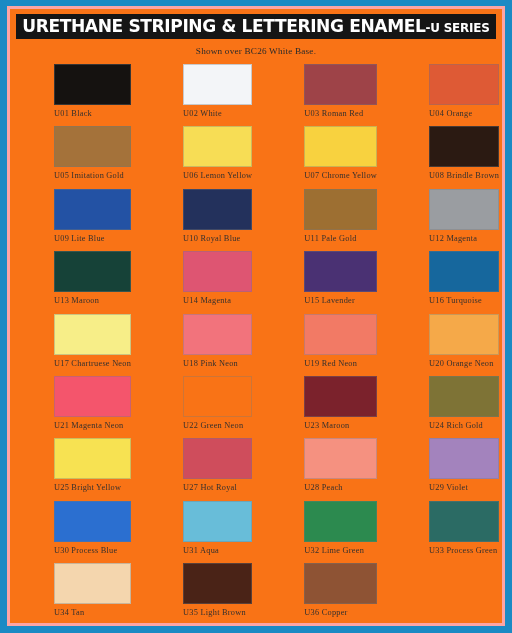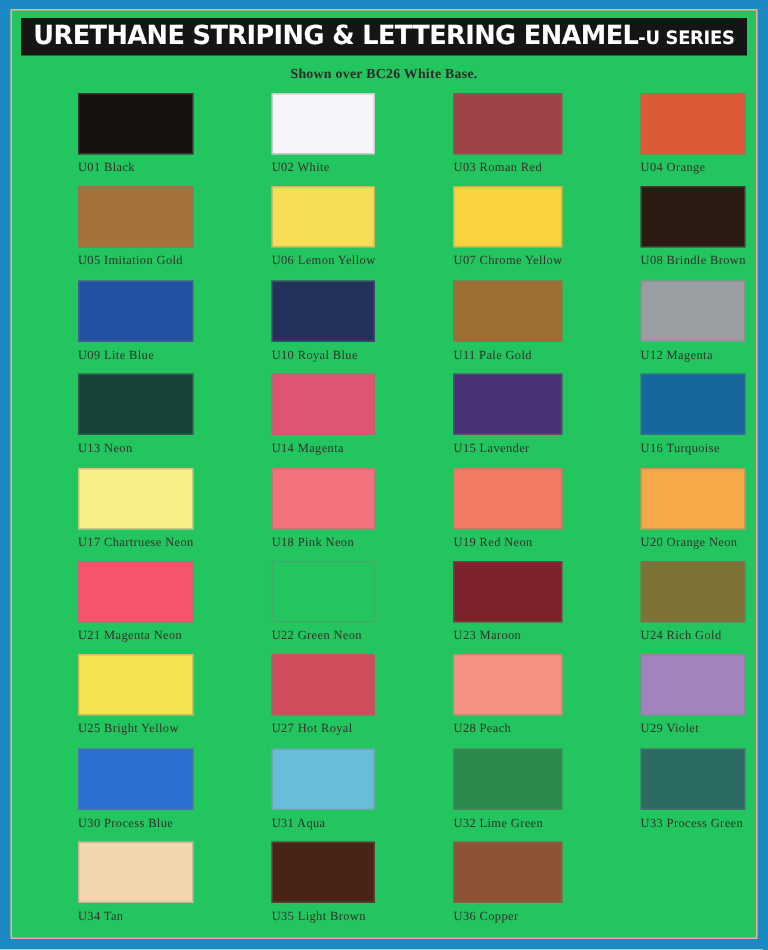--- a/index.html
+++ b/index.html
@@ -19,22 +19,22 @@
     height: 633px;
     box-sizing: border-box;
     background: #1b8ac4;
     padding: 6px 7px 7px 7px;
   }
   #sheet {
     position: relative;
     width: 100%;
     height: 100%;
     box-sizing: border-box;
-    background: #22c55e;
-    border: 1px solid #fca5a5;
+    background: #f97316;
+    border: 3px solid #fca5a5;
     padding: 0;
     overflow: hidden;
   }
   .header-bar {
     margin: 5px 6px 0 6px;
     height: 25px;
     background: #151515;
     display: flex;
     align-items: center;
     justify-content: center;
@@ -51,21 +51,21 @@
     transform: scaleX(0.97);
   }
   .header-title .suffix {
     font-size: 12.3px;
     letter-spacing: -0.2px;
   }
   .subtitle {
     text-align: center;
     font-family: "Liberation Serif", serif;
     font-size: 9.2px;
-    font-weight: bold;
+    font-weight: normal;
     color: #2b2b2b;
     margin-top: 7px;
     letter-spacing: 0.2px;
   }
   .grid {
     margin-top: 8px;
     padding: 0 8px 0 8px;
     display: grid;
     grid-template-columns: repeat(4, 1fr);
     grid-auto-rows: 62.4px;
@@ -153,21 +153,21 @@
         <div class="cell">
           <div class="swatch" style="background: rgb(157, 111, 50);"></div>
           <div class="swatch-label">U11 Pale Gold</div>
         </div>
         <div class="cell">
           <div class="swatch" style="background: rgb(154, 157, 161);"></div>
           <div class="swatch-label">U12 Magenta</div>
         </div>
         <div class="cell">
           <div class="swatch" style="background: rgb(22, 66, 56);"></div>
-          <div class="swatch-label">U13 Neon</div>
+          <div class="swatch-label">U13 Maroon</div>
         </div>
         <div class="cell">
           <div class="swatch" style="background: rgb(222, 85, 114);"></div>
           <div class="swatch-label">U14 Magenta</div>
         </div>
         <div class="cell">
           <div class="swatch" style="background: rgb(74, 49, 115);"></div>
           <div class="swatch-label">U15 Lavender</div>
         </div>
         <div class="cell">

